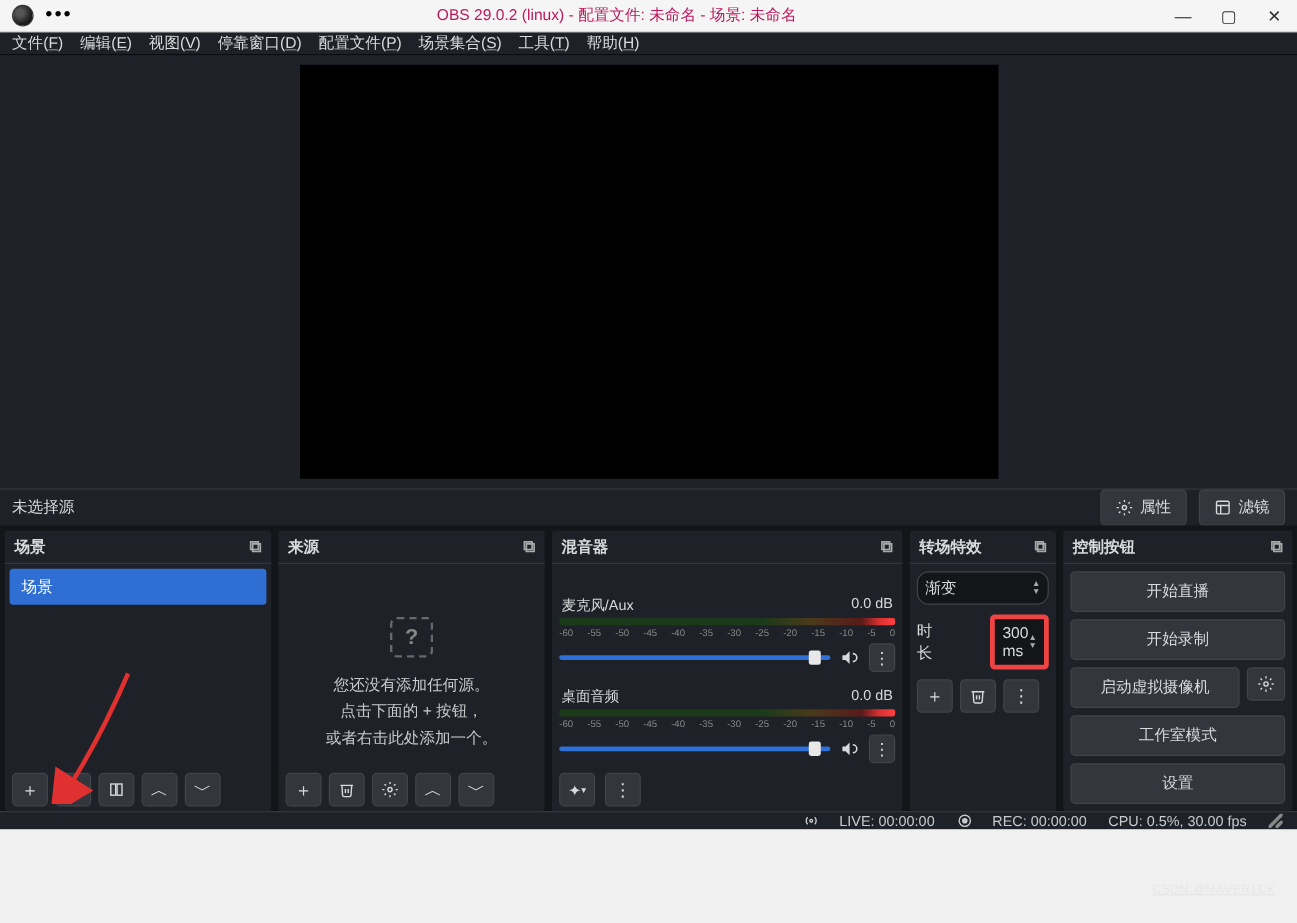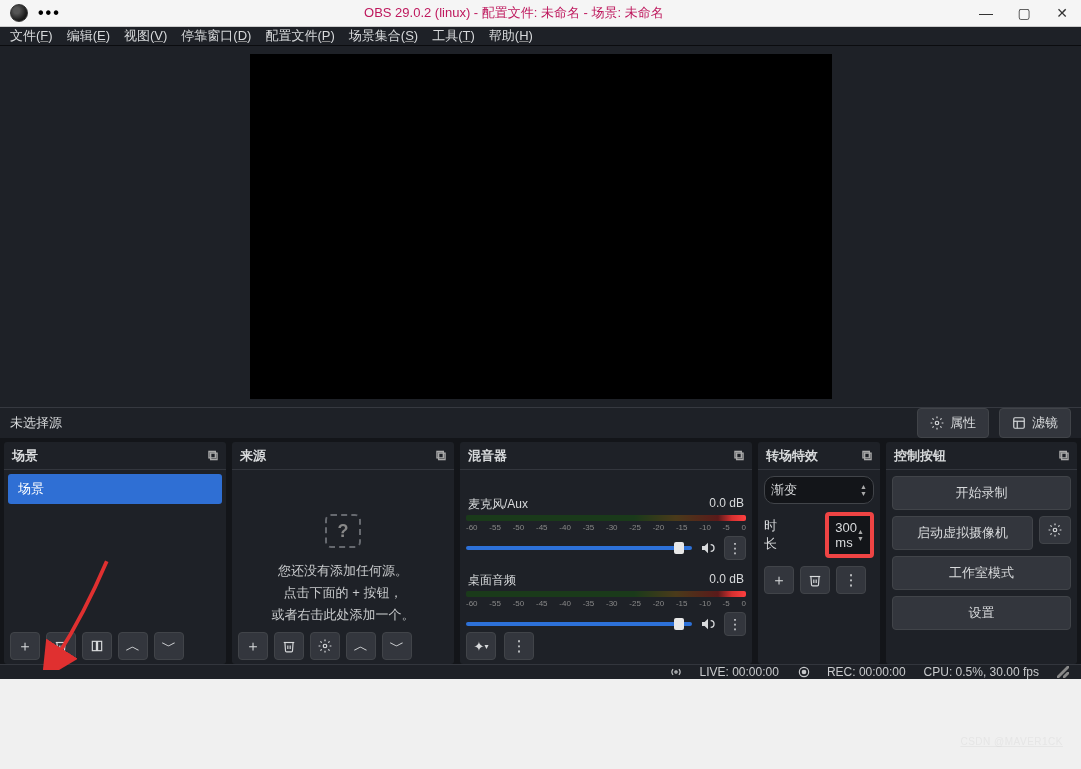--- a/index.html
+++ b/index.html
@@ -313,20 +313,21 @@
         </div>
       </div>
     </div>
 
     <div class="panel panel-controls">
       <div class="panel-header">
         <span>控制按钮</span>
         <span class="popout-icon">⧉</span>
       </div>
       <div class="ctrl-body">
+        <div class="ctrl-btn">开始直播</div>
         <div class="ctrl-btn">开始录制</div>
         <div class="ctrl-row">
           <div class="ctrl-btn">启动虚拟摄像机</div>
           <div class="icon-btn">
               <svg viewBox="0 0 24 24" fill="none" stroke="currentColor" stroke-width="2">
                 <circle cx="12" cy="12" r="3"></circle>
                 <path d="M12 1v3m0 16v3M4.2 4.2l2.1 2.1m11.4 11.4l2.1 2.1M1 12h3m16 0h3M4.2 19.8l2.1-2.1m11.4-11.4l2.1-2.1"></path>
               </svg>
             </div>
         </div>

